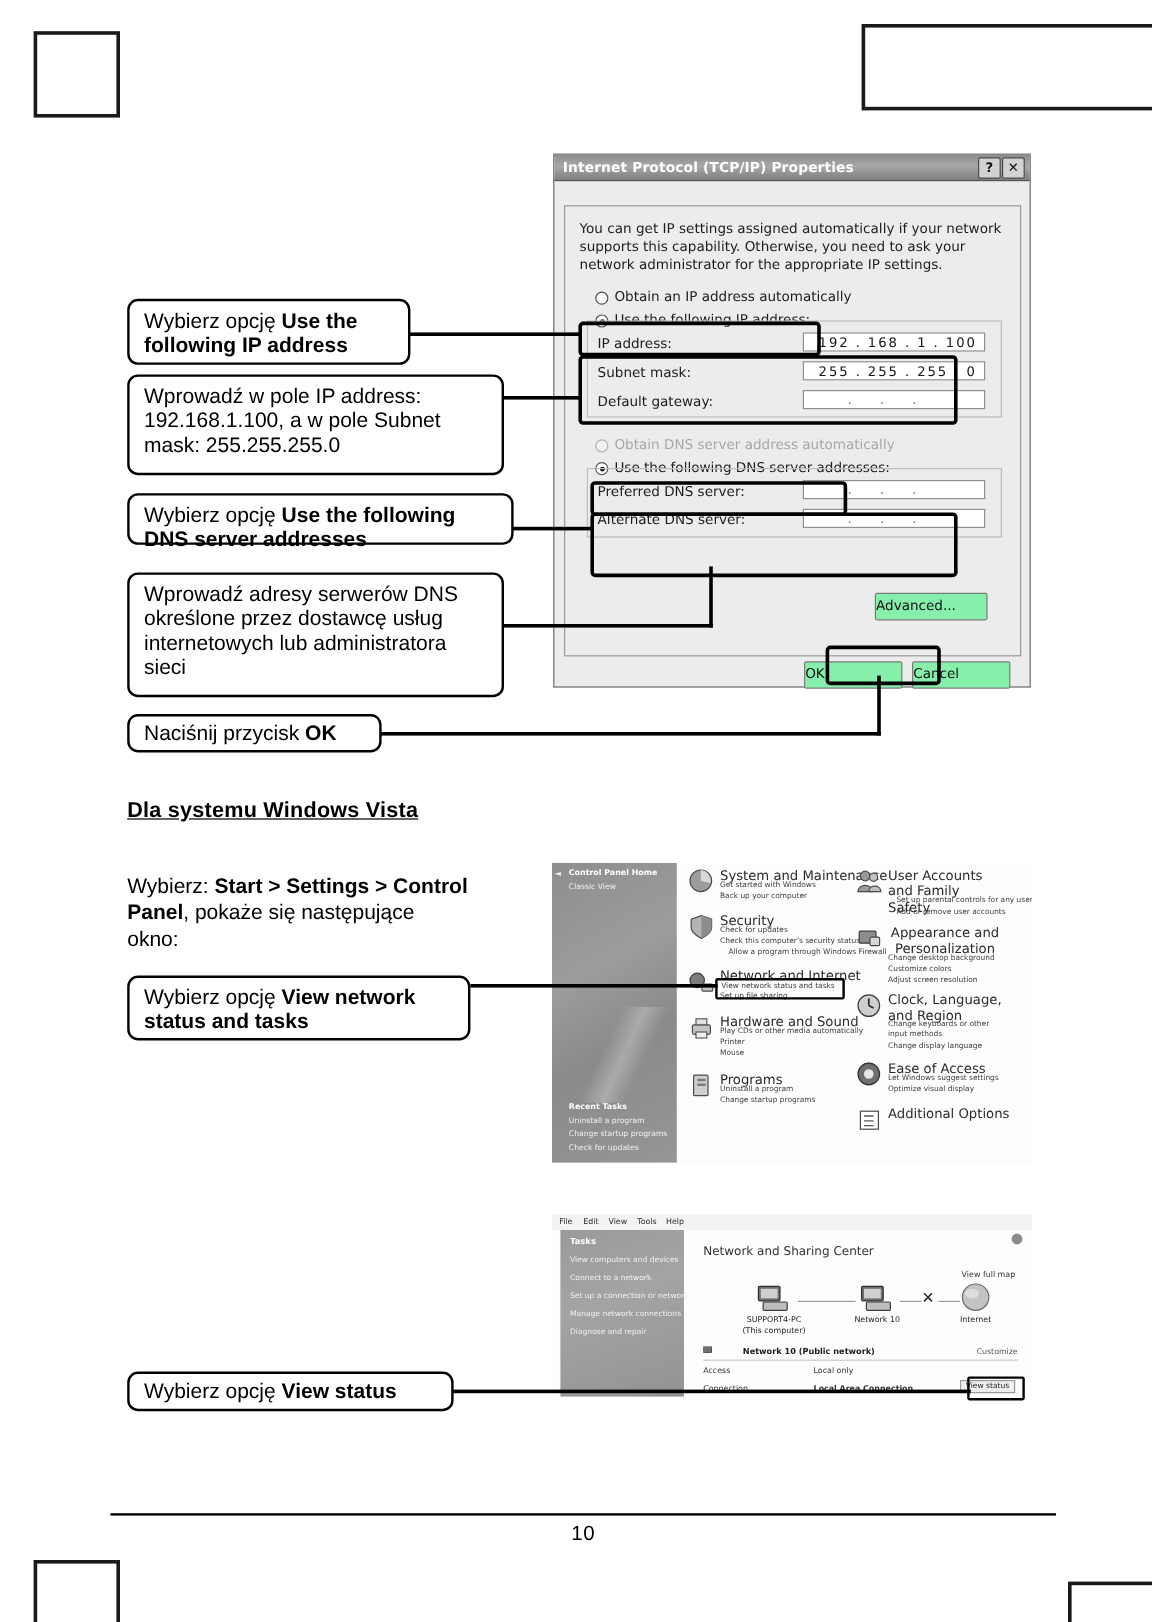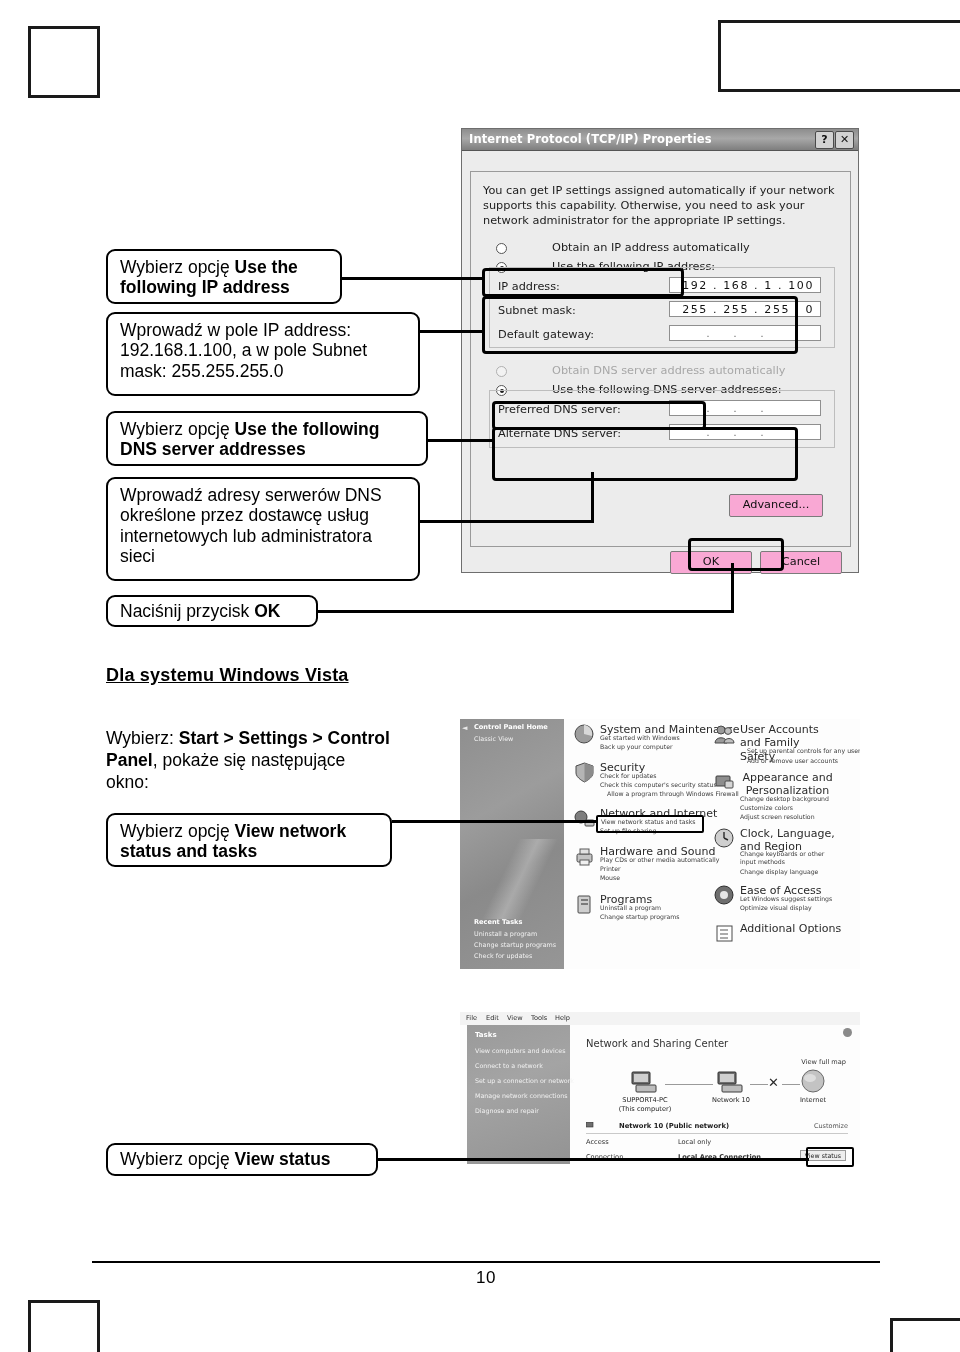--- a/index.html
+++ b/index.html
@@ -48,32 +48,32 @@
   #xp-panel{position:absolute;left:8px;top:42px;width:379px;height:374px;
             background:#ececec;border:1px solid #9a9a9a;}
 
   #xp-intro{position:absolute;left:12px;top:12px;width:352px;font-size:11.3px;line-height:1.32;color:#1c1c1c;}
 
   .radio{position:absolute;width:11px;height:11px;border:1px solid #555;border-radius:50%;
          background:#fff;box-sizing:border-box;}
   .radio.on::after{content:"";position:absolute;left:2.5px;top:2.5px;width:4px;height:4px;
                    border-radius:50%;background:#1a1a1a;}
   .radio.dim{border-color:#b0b0b0;background:#f2f2f2;}
-  .rlabel{position:absolute;font-size:11.3px;color:#1c1c1c;white-space:nowrap;margin-left:40px;}
+  .rlabel{position:absolute;font-size:11.3px;color:#1c1c1c;white-space:nowrap;}
   .rlabel.dim{color:#a7a7a7;}
 
   .grpbox{position:absolute;border:1px solid #bdbdbd;}
   .fieldlbl{position:absolute;font-size:11.3px;color:#1c1c1c;white-space:nowrap;}
   .textbox{position:absolute;height:16px;background:#fff;border:1px solid #8f8f8f;
            box-sizing:border-box;font-size:11px;color:#111;text-align:right;
            padding-right:6px;line-height:15px;letter-spacing:1.6px;}
   .textbox.empty{color:#777;letter-spacing:10px;padding-right:10px;}
 
-  .pushbtn{position:absolute;height:21px;background:#f9a8d4;border:1px solid #7b7b7b;
-           border-radius:2px;font-size:11.3px;text-align:center;line-height:20px;color:#111;}
+  .pushbtn{position:absolute;height:21px;background:#86efac;border:1px solid #7b7b7b;
+           border-radius:2px;font-size:11.3px;line-height:20px;color:#111;}
 
   
   .ring{position:absolute;border:3px solid #000;border-radius:4px;z-index:4;}
 
   
   #vista-cp{position:absolute;left:460px;top:719px;width:400px;height:250px;
             background:#fdfdfd;z-index:2;font-family:"DejaVu Sans",sans-serif;overflow:hidden;}
   #cp-sidebar{position:absolute;left:0;top:0;width:104px;height:250px;
               background:linear-gradient(150deg,#8e8e8e,#9c9c9c 35%,#8a8a8a 60%,#969696);}
   #cp-sidebar::after{content:"";position:absolute;left:-20px;top:120px;width:160px;height:80px;
@@ -192,21 +192,21 @@
 <div class="conn" style="left:731px;top:563px;width:3px;height:50px;"></div>
 
 <div class="callout" id="co-use-ip" style="left:106px;top:249px;width:236px;height:55px;">
   <span>Wybierz opcję </span><b>Use the following IP address</b>
 </div>
 
 <div class="callout" id="co-enter-ip" style="left:106px;top:312px;width:314px;height:84px;">
   <span>Wprowadź w pole IP address: 192.168.1.100, a w pole Subnet mask: 255.255.255.0</span>
 </div>
 
-<div class="callout" id="co-use-dns" style="left:106px;top:411px;width:322px;height:55px;">
+<div class="callout" id="co-use-dns" style="left:106px;top:411px;width:322px;height:43px;">
   <span>Wybierz opcję </span><b>Use the following DNS server addresses</b>
 </div>
 
 <div class="callout" id="co-enter-dns" style="left:106px;top:477px;width:314px;height:104px;">
   <span>Wprowadź adresy serwerów DNS określone przez dostawcę usług internetowych lub administratora sieci</span>
 </div>
 
 <div class="callout" id="co-press-ok" style="left:106px;top:595px;width:212px;height:32px;padding-top:4px;">
   <span>Naciśnij przycisk </span><b>OK</b>
 </div>

